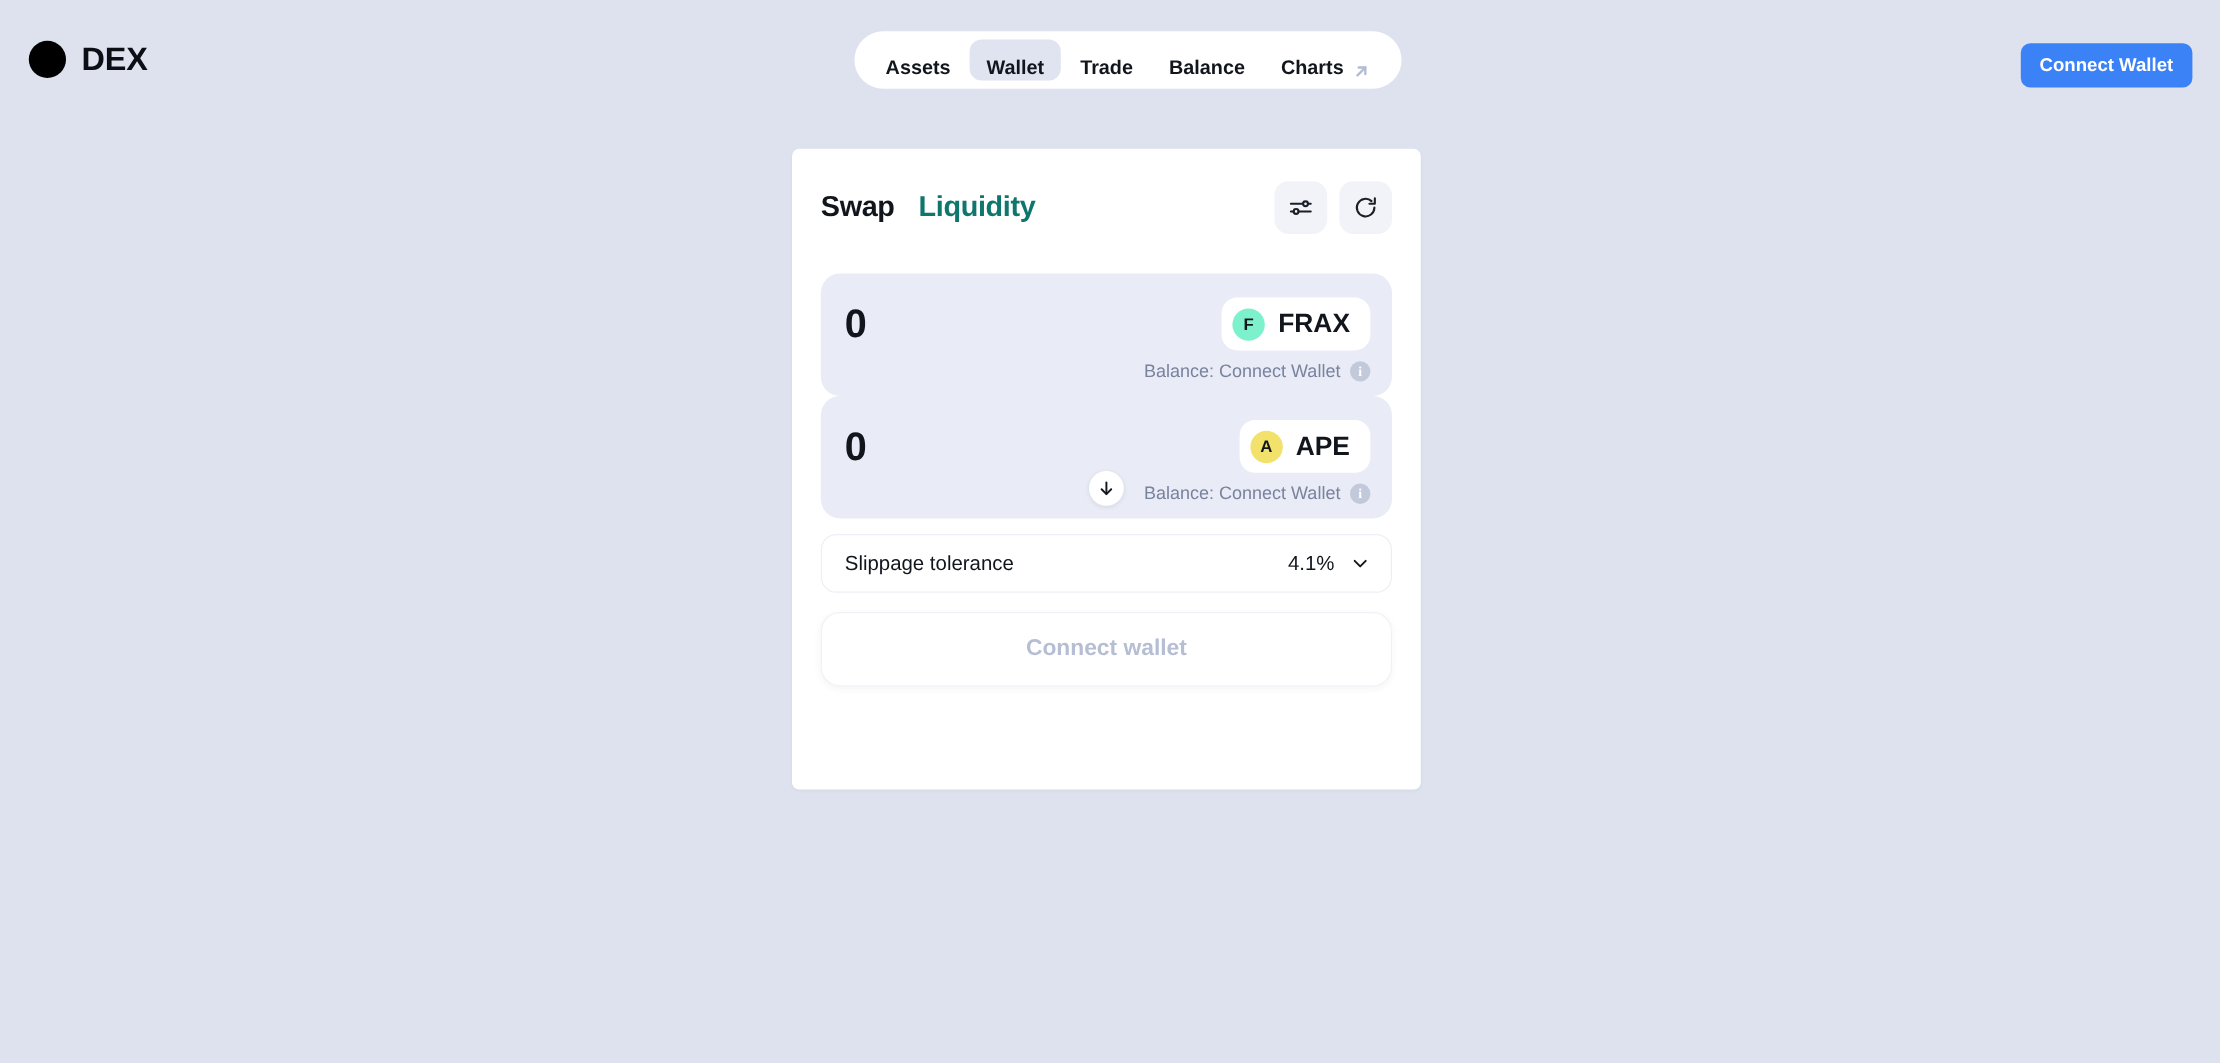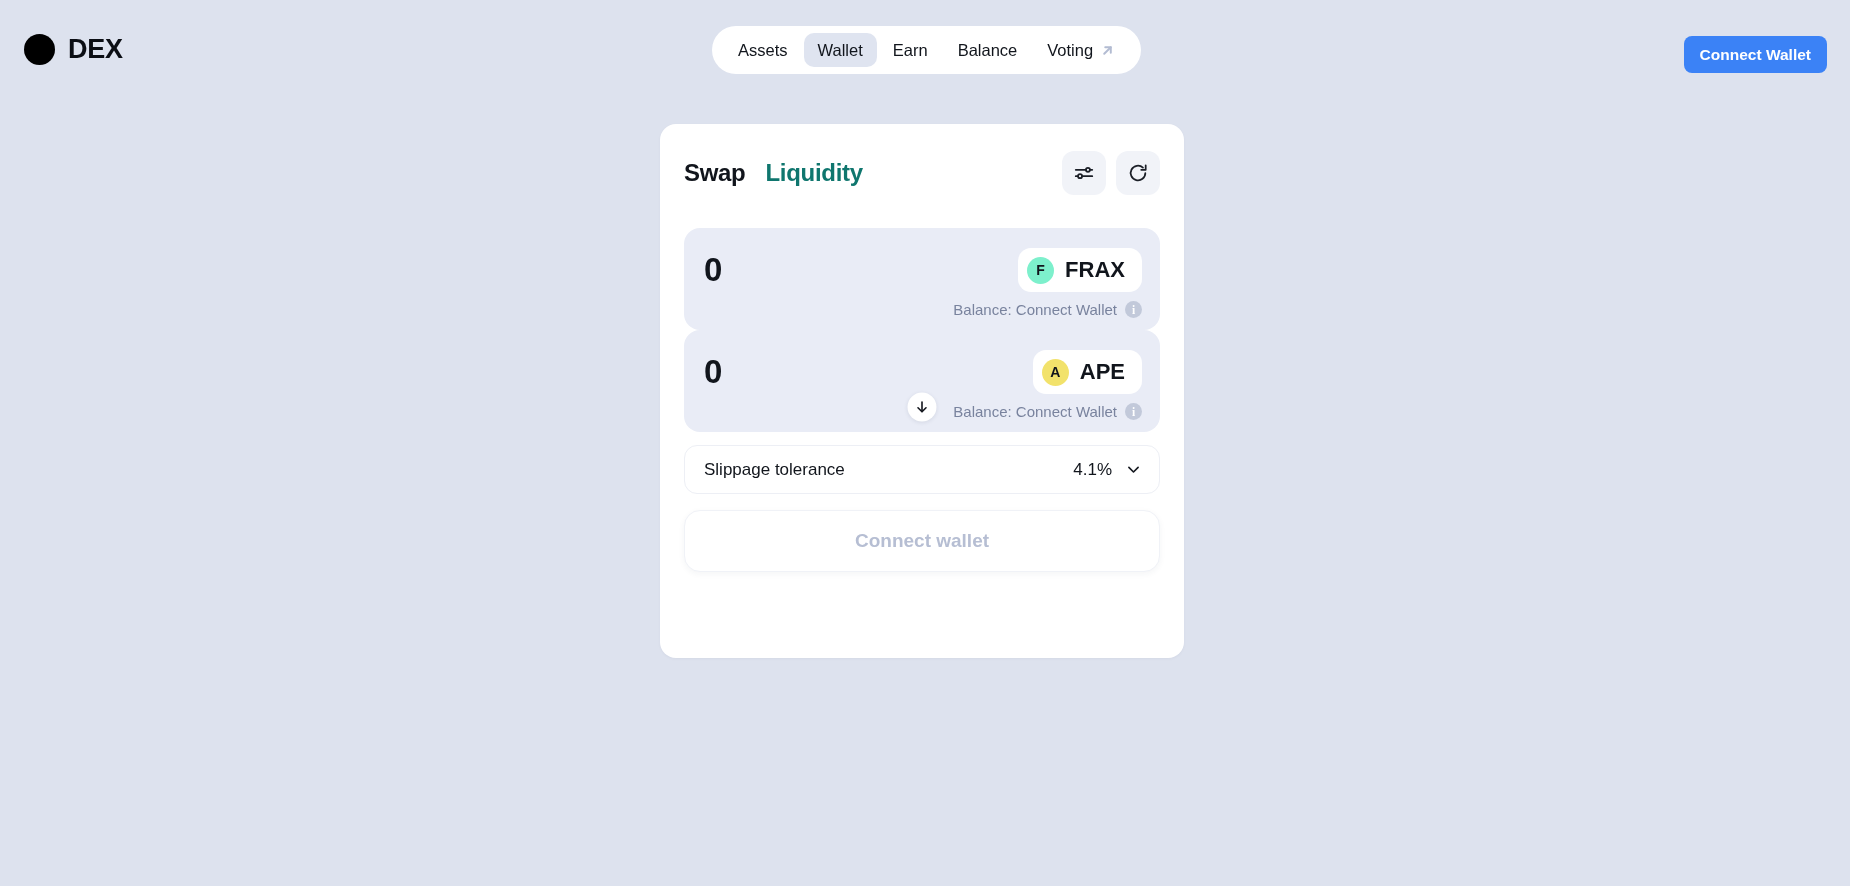--- a/index.html
+++ b/index.html
@@ -57,24 +57,24 @@
     display: flex;
     align-items: center;
     padding: 0 12px;
     gap: 2px;
   }
   .nav-item {
     height: 34px;
     padding: 0 14px;
     border-radius: 10px;
     display: flex;
-    align-items: center;
+    align-items: flex-end;
     gap: 7px;
     font-size: 16.5px;
-    font-weight: normal;
+    font-weight: bold;
     color: #11151c;
     cursor: pointer;
     white-space: nowrap;
     background: transparent;
     border: none;
     font-family: inherit;
   }
   .nav-item.active {
     background: #dfe4f0;
   }
@@ -105,21 +105,21 @@
   }
 
   
   .swap-card {
     position: absolute;
     left: 660px;
     top: 124px;
     width: 524px;
     height: 534px;
     background: #ffffff;
-    border-radius: 16px;
+    border-radius: 6px;
     box-shadow: 0 1px 3px rgba(40,50,80,0.045);
     padding: 0 24px;
   }
 
   .card-head {
     height: 76px;
     display: flex;
     align-items: center;
     padding-top: 22px;
   }
@@ -331,27 +331,27 @@
   </div>
 
   <nav class="nav-shell">
     <button class="nav-item">
       <span>Assets</span>
     </button>
     <button class="nav-item active">
       <span>Wallet</span>
     </button>
     <button class="nav-item">
-      <span>Earn</span>
+      <span>Trade</span>
     </button>
     <button class="nav-item">
       <span>Balance</span>
     </button>
     <button class="nav-item">
-      <span>Voting</span>
+      <span>Charts</span>
       <svg class="ext-arrow" viewBox="0 0 16 16" fill="none">
         <path d="M4.5 11.5L11.5 4.5" stroke="#b3bcd2" stroke-width="2.1" stroke-linecap="round"></path>
         <path d="M5.6 4.5H11.5V10.4" stroke="#b3bcd2" stroke-width="2.1" stroke-linecap="round" stroke-linejoin="round"></path>
       </svg>
     </button>
   </nav>
 
   <button class="wallet-btn">
     <span>Connect Wallet</span>
   </button>

